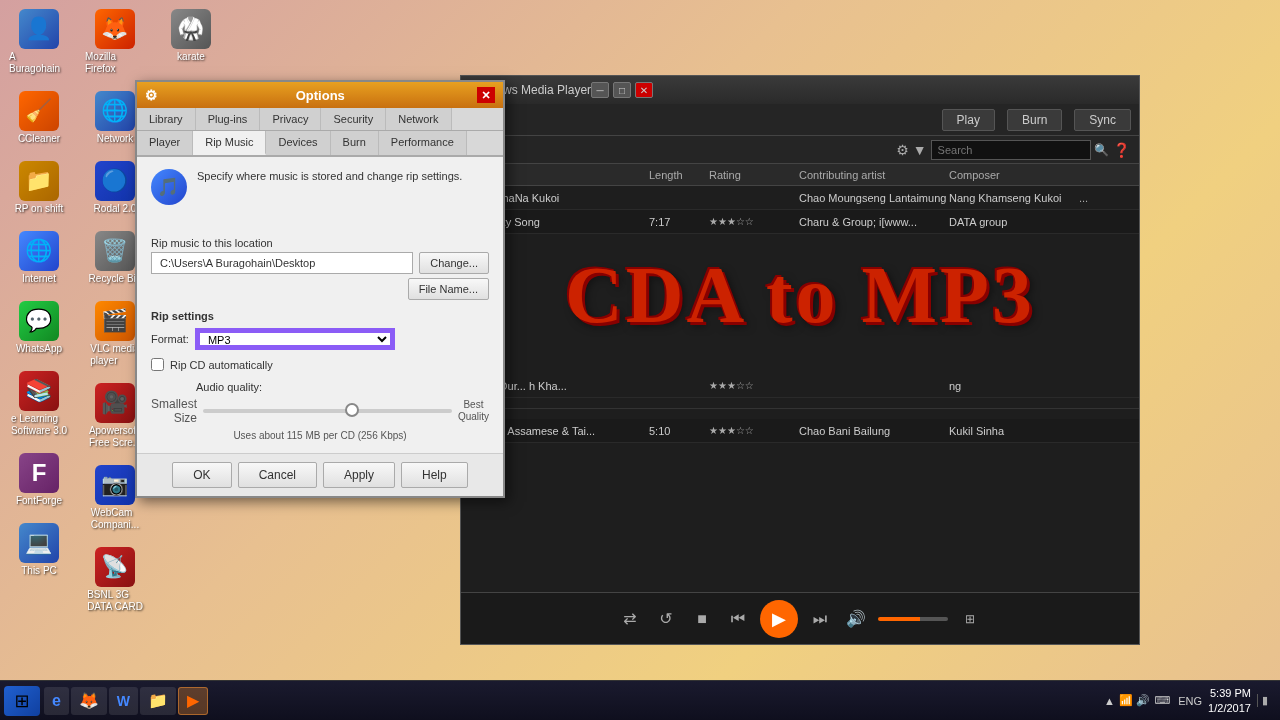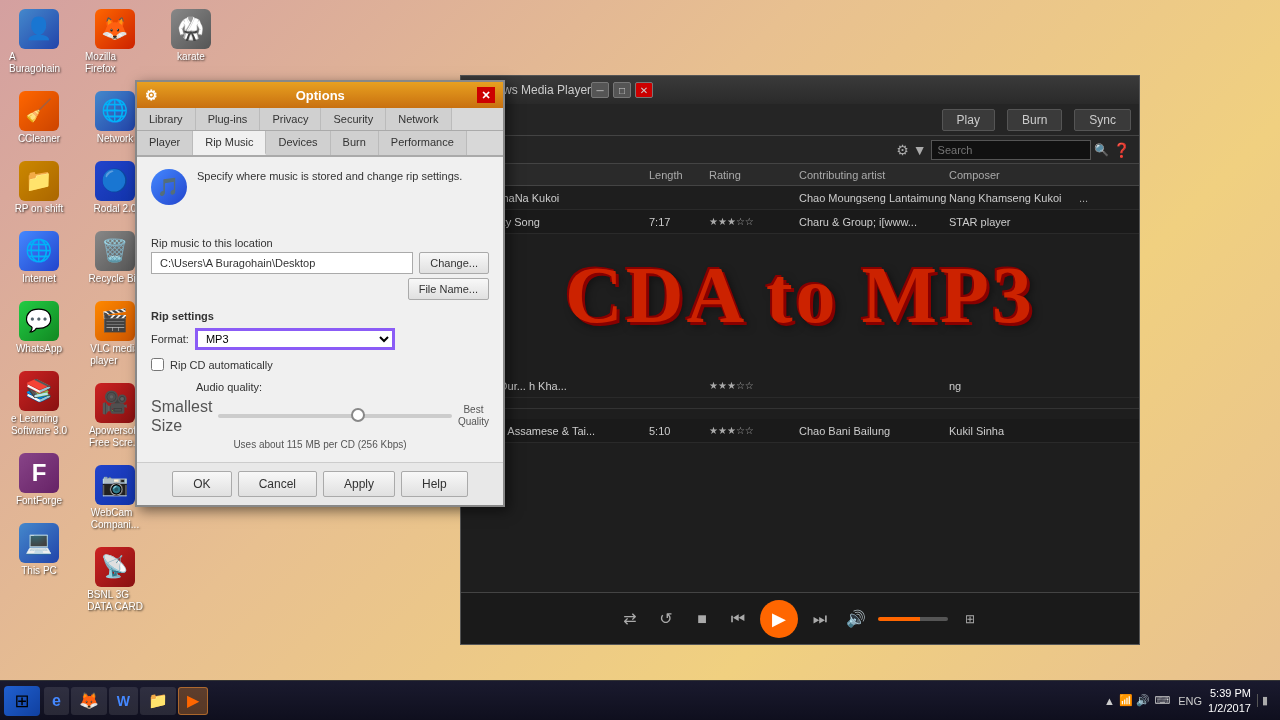--- a/index.html
+++ b/index.html
@@ -340,21 +340,21 @@
     .format-row {
       display: flex;
       align-items: center;
       gap: 6px;
       margin-bottom: 8px;
     }
     .format-label { font-size: 11px; color: #333; }
     .format-select {
       width: 200px;
       height: 22px;
-      border: 3px solid #8b5cf6;
+      border: 5px solid #8b5cf6;
       font-size: 11px;
       background: white;
       padding: 0 4px;
     }
 
     .checkbox-row {
       display: flex;
       align-items: center;
       gap: 6px;
       margin-bottom: 6px;
@@ -365,21 +365,21 @@
     }
     .checkbox-label { font-size: 11px; color: #333; }
 
     .quality-section { margin-top: 10px; }
     .quality-label { font-size: 11px; color: #333; margin-bottom: 4px; margin-left: 45px; }
     .quality-row {
       display: flex;
       align-items: center;
       gap: 6px;
     }
-    .quality-min { font-size: 16px; color: #555; text-align: left; line-height: 1.2; }
+    .quality-min { font-size: 12px; color: #555; text-align: right; line-height: 1.2; }
     .quality-max { font-size: 10px; color: #555; text-align: center; line-height: 1.2; }
     .quality-slider {
       flex: 1;
       height: 4px;
       background: #ccc;
       border-radius: 2px;
       position: relative;
     }
     .quality-thumb {
       position: absolute;
@@ -626,21 +626,21 @@
         <span class="col-rating"></span>
         <span class="col-artist">Chao Moungseng Lantaimung</span>
         <span class="col-composer">Nang Khamseng Kukoi</span>
         <span style="color:#aaa;">...</span>
       </div>
       <div class="track-row alt">
         <span class="col-title">Tai Unity Song</span>
         <span class="col-length">7:17</span>
         <span class="col-rating" style="color:#aaa; font-size:10px;">★★★☆☆</span>
         <span class="col-artist">Charu &amp; Group; i[www...</span>
-        <span class="col-composer">STAR player</span>
+        <span class="col-composer">DATA group</span>
       </div>
 
       <div style="position:absolute; top: 20%; left: 50%; transform: translateX(-50%); text-align:center; pointer-events:none; z-index:10;">
         <div style="font-size:80px; font-weight:900; color:#cc2200; text-shadow: 3px 3px 0 #880000, -2px -2px 0 #880000, 4px 4px 8px rgba(0,0,0,0.5); font-family: Georgia, serif; letter-spacing: 3px; white-space:nowrap;">CDA to MP3</div>
       </div>
       <div class="track-row" style="margin-top: 140px;">
         <span class="col-title">Mung Dur... h Kha...</span>
         <span class="col-length"></span>
         <span class="col-rating" style="color:#aaa; font-size:10px;">★★★☆☆</span>
         <span class="col-artist"></span>

